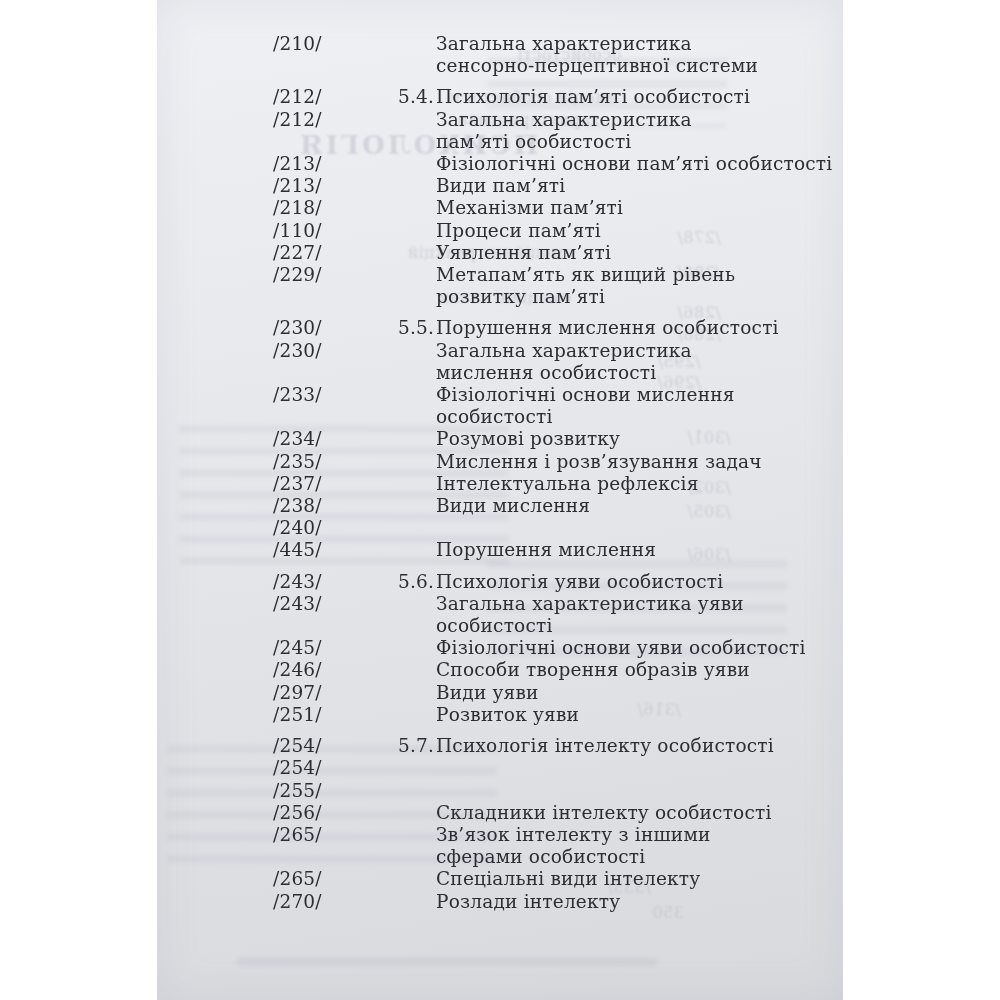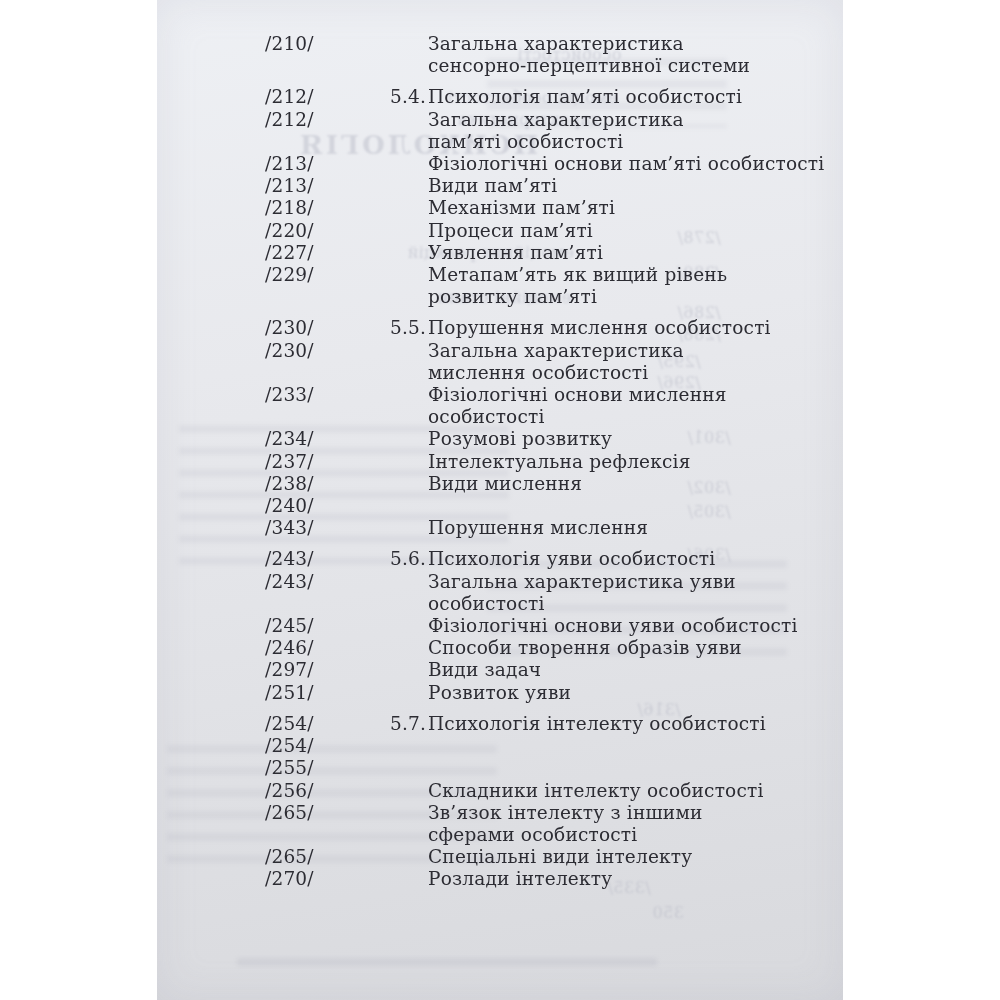--- a/index.html
+++ b/index.html
@@ -15,21 +15,21 @@
     overflow:hidden;
   }
   
   .toc{
     position:absolute;left:0;top:0;width:100%;
     padding:33px 0 0 108px;box-sizing:border-box;
     color:#2c2c33;
     font-size:18.5px;line-height:22.2px;
     letter-spacing:.2px;
   }
-  .row{display:grid;grid-template-columns:125px 38px auto;}
+  .row{display:grid;grid-template-columns:125px 38px auto;margin-left:8px;}
   .row.section-start{margin-top:9px;}
   .pg{white-space:nowrap;}
   .sec{white-space:nowrap;}
   .title{max-width:420px;}
   
   .ghost-layer{position:absolute;left:0;top:0;width:100%;height:100%;pointer-events:none;}
   .ghost-frag{
     position:absolute;color:#b4b6c3;opacity:.5;filter:blur(1.2px);
     transform:scaleX(-1);white-space:nowrap;letter-spacing:.5px;
   }
@@ -107,21 +107,21 @@
     <span class="title">Види пам’яті</span>
   </div>
 
   <div class="row">
     <span class="pg">/218/</span>
     <span class="sec"></span>
     <span class="title">Механізми пам’яті</span>
   </div>
 
   <div class="row">
-    <span class="pg">/220/</span>
+    <span class="pg">/110/</span>
     <span class="sec"></span>
     <span class="title">Процеси пам’яті</span>
   </div>
 
   <div class="row">
     <span class="pg">/227/</span>
     <span class="sec"></span>
     <span class="title">Уявлення пам’яті</span>
   </div>
 
@@ -148,40 +148,45 @@
     <span class="sec"></span>
     <span class="title">Фізіологічні основи мислення<br>особистості</span>
   </div>
 
   <div class="row">
     <span class="pg">/234/</span>
     <span class="sec"></span>
     <span class="title">Розумові розвитку</span>
   </div>
 
+  <div class="row">
+    <span class="pg">/235/</span>
+    <span class="sec"></span>
+    <span class="title">Мислення і розв’язування задач</span>
+  </div>
 
   <div class="row">
     <span class="pg">/237/</span>
     <span class="sec"></span>
     <span class="title">Інтелектуальна рефлексія</span>
   </div>
 
   <div class="row">
     <span class="pg">/238/</span>
     <span class="sec"></span>
     <span class="title">Види мислення</span>
   </div>
 
   <div class="row">
     <span class="pg">/240/</span>
     <span class="sec"></span>
   </div>
 
   <div class="row">
-    <span class="pg">/343/</span>
+    <span class="pg">/445/</span>
     <span class="sec"></span>
     <span class="title">Порушення мислення</span>
   </div>
 
   <div class="row section-start">
     <span class="pg">/243/</span>
     <span class="sec">5.6.</span>
     <span class="title">Психологія уяви особистості</span>
   </div>
 
@@ -199,21 +204,21 @@
 
   <div class="row">
     <span class="pg">/246/</span>
     <span class="sec"></span>
     <span class="title">Способи творення образів уяви</span>
   </div>
 
   <div class="row">
     <span class="pg">/297/</span>
     <span class="sec"></span>
-    <span class="title">Види задач</span>
+    <span class="title">Види уяви</span>
   </div>
 
   <div class="row">
     <span class="pg">/251/</span>
     <span class="sec"></span>
     <span class="title">Розвиток уяви</span>
   </div>
 
   <div class="row section-start">
     <span class="pg">/254/</span>

